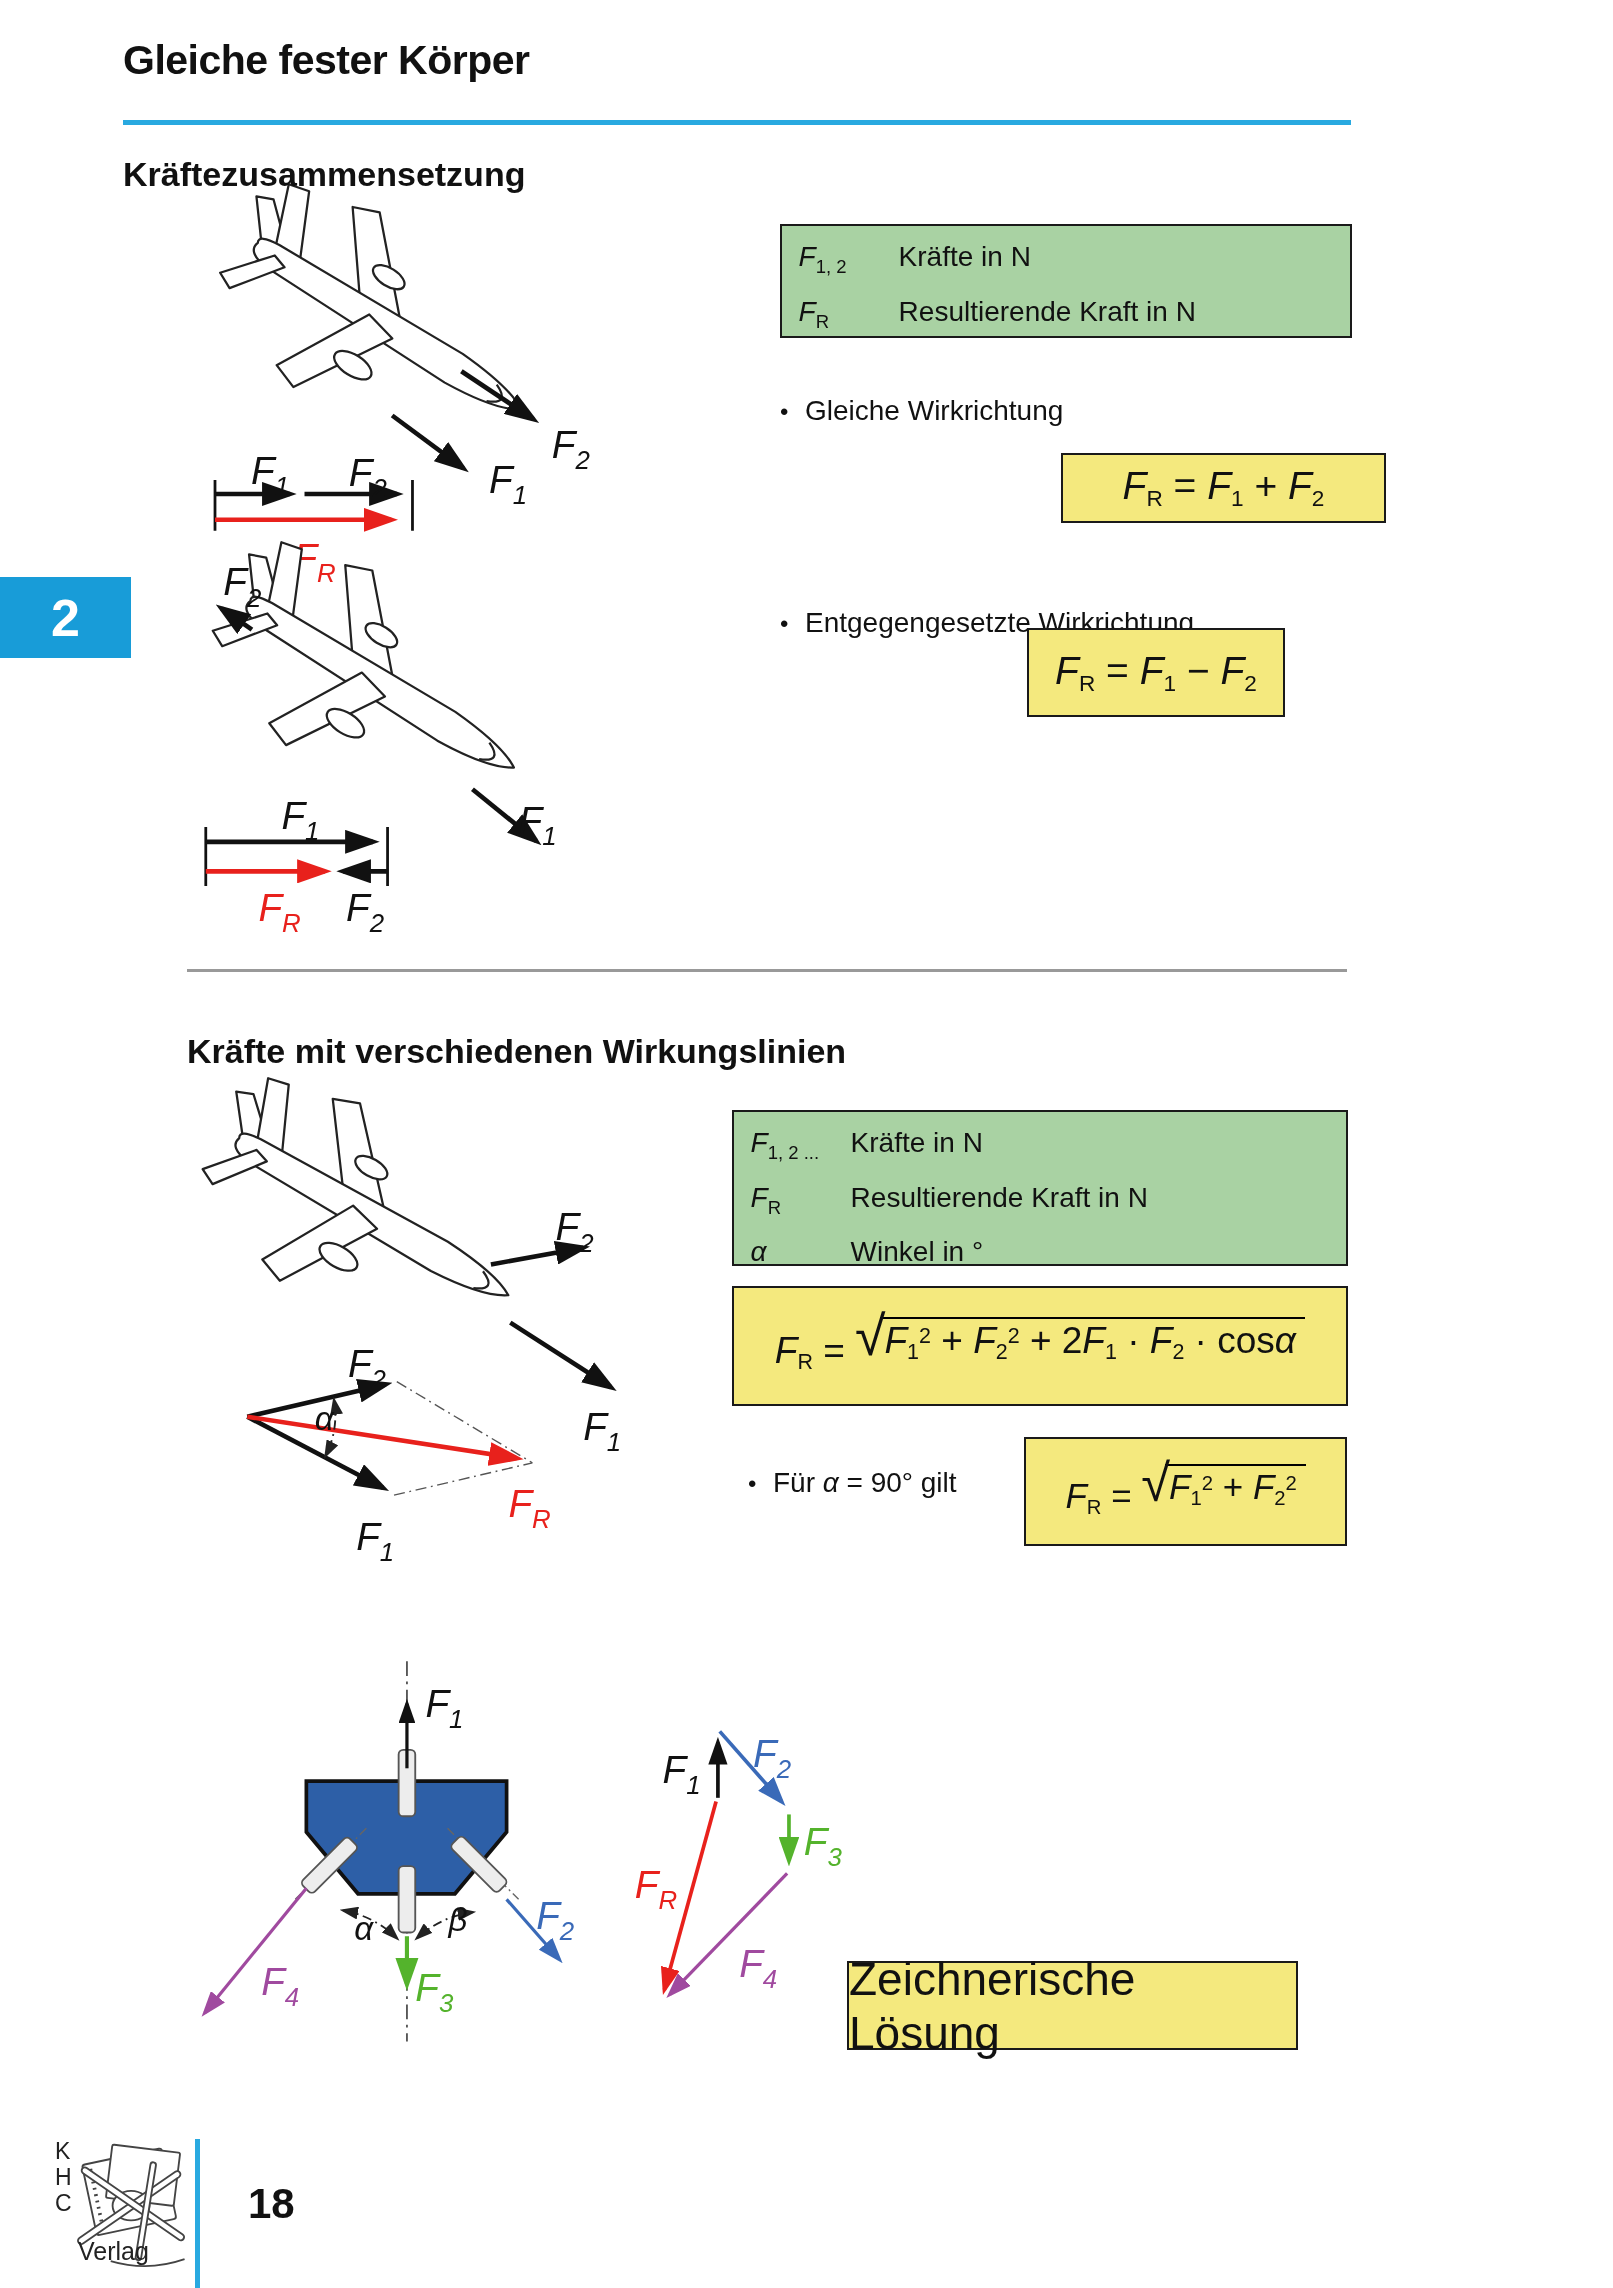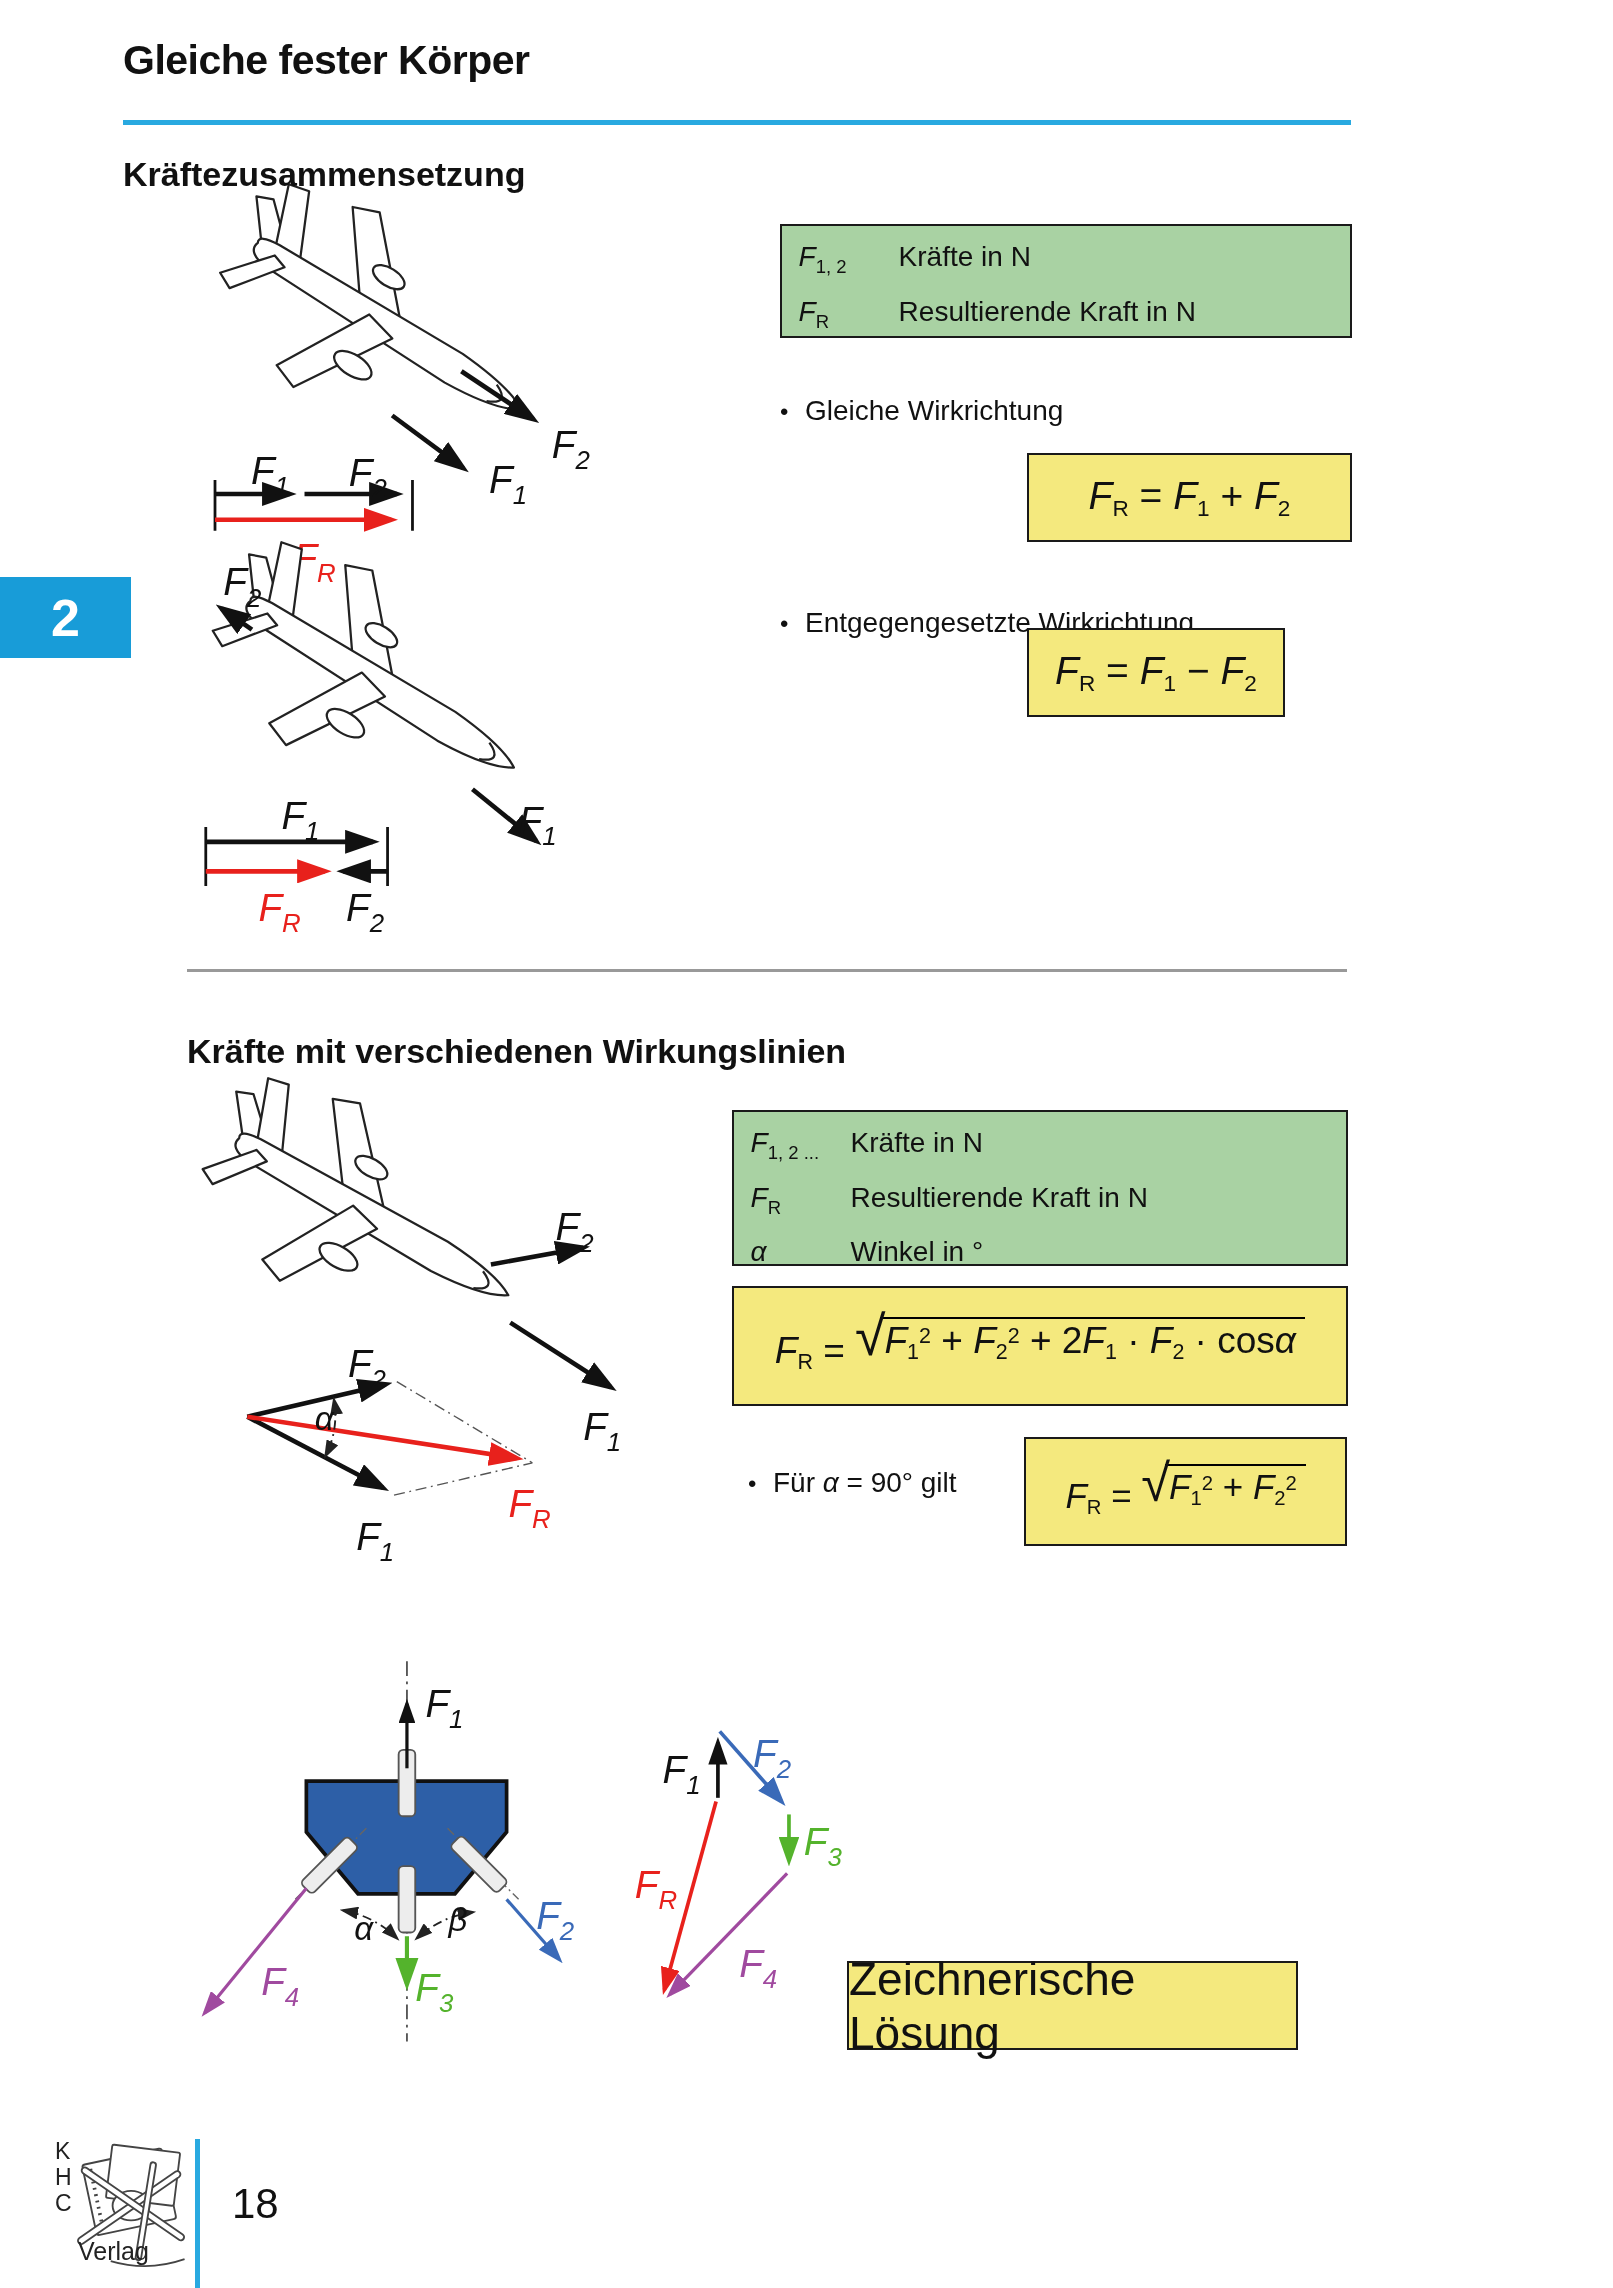--- a/index.html
+++ b/index.html
@@ -26,39 +26,39 @@
   .lg2{left:732px;top:1110px;width:616px;height:156px;}
   
   .bullet{font-size:28px;display:flex;align-items:baseline;}
   .bullet .dot{margin-right:16.6px;font-size:24px;}
   .b1{left:780px;top:395px;}
   .b2{left:780px;top:607px;}
   .b3{left:748px;top:1467px;}
   
   .fbox{background:var(--yellow,#f4e97e);border:2.8px solid #1a1a1a;box-sizing:border-box;
         display:flex;align-items:center;justify-content:center;}
-  .fb1{left:1027px;top:453px;width:325px;height:89px;}
+  .fb1{left:1061px;top:453px;width:325px;height:70px;}
   .fb2{left:1027px;top:628px;width:258px;height:89px;}
   .fbMain{left:732px;top:1286px;width:616px;height:120px;}
   .fbRight{left:1024px;top:1437px;width:323px;height:109px;}
   .fbSol{left:847px;top:1961px;width:451px;height:89px;font-size:46px;}
   .formula{font-size:39px;white-space:nowrap;}
   .fbMain .formula{font-size:37px;}
   .fbRight .formula{font-size:35px;}
   .formula i{font-style:italic;}
   .formula sub{font-size:0.58em;font-style:normal;vertical-align:-0.30em;}
   .formula sup{font-size:0.58em;font-style:normal;vertical-align:0.45em;}
   .sqrt{display:inline-flex;align-items:flex-start;}
   .rsign{font-size:1.5em;line-height:1;position:relative;top:-0.14em;margin-right:-0.10em;}
   .radicand{border-top:2.8px solid #000;padding:0.04em 0.25em 0 0.12em;}
   
   .khc{font-size:23px;line-height:26px;color:#222;}
   .verlag{left:54px;top:2237px;font-size:25px;color:#222;margin-left:24px;}
   .footline{left:195px;top:2139px;width:4.6px;height:150px;background:var(--rule,#29a9e0);}
-  .pagenum{left:232px;top:2180px;font-size:42px;font-weight:normal;}
+  .pagenum{left:248px;top:2180px;font-size:42px;font-weight:bold;}
   
   svg{position:absolute;left:0;top:0;}
   .lblF{font-family:"Liberation Sans",sans-serif;font-style:italic;font-size:42px;fill:#111;}
   .lblF .s{font-size:28px;}
   .lblA{font-family:"Liberation Sans",sans-serif;font-style:italic;font-size:36px;fill:#111;}
   .fill-red{fill:var(--red,#e8211c);}   .fill-blue{fill:var(--blue,#3a6ab8);}
   .fill-green{fill:var(--vgreen,#54b32c);} .fill-purple{fill:var(--purple,#a04a9f);}
   .plane{fill:#fff;stroke:#222;stroke-width:1.4;stroke-linejoin:round;}
 </style>
 </head>

